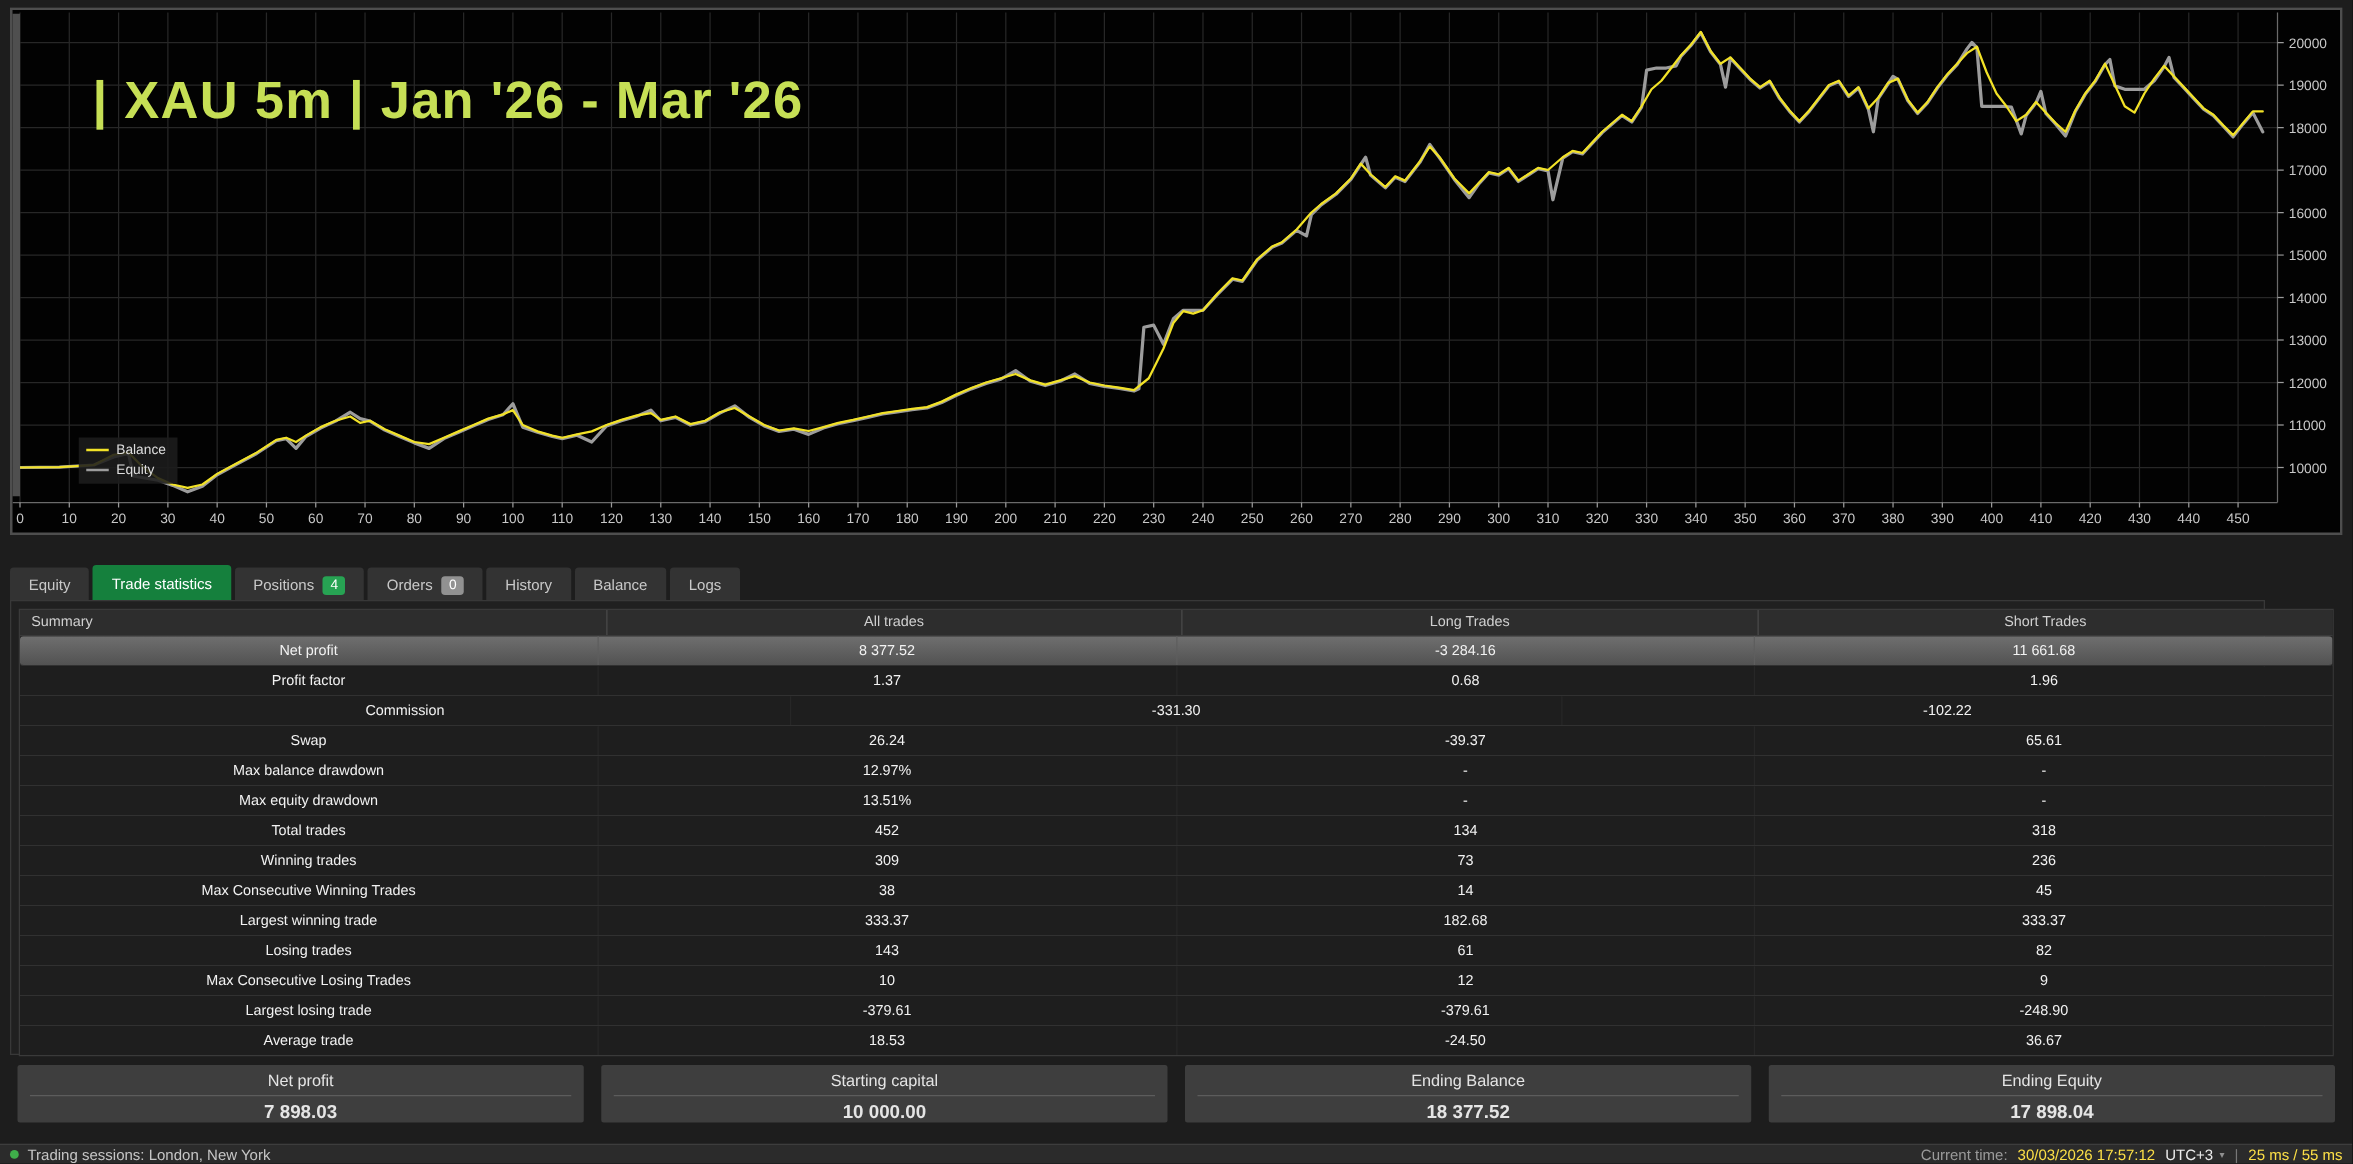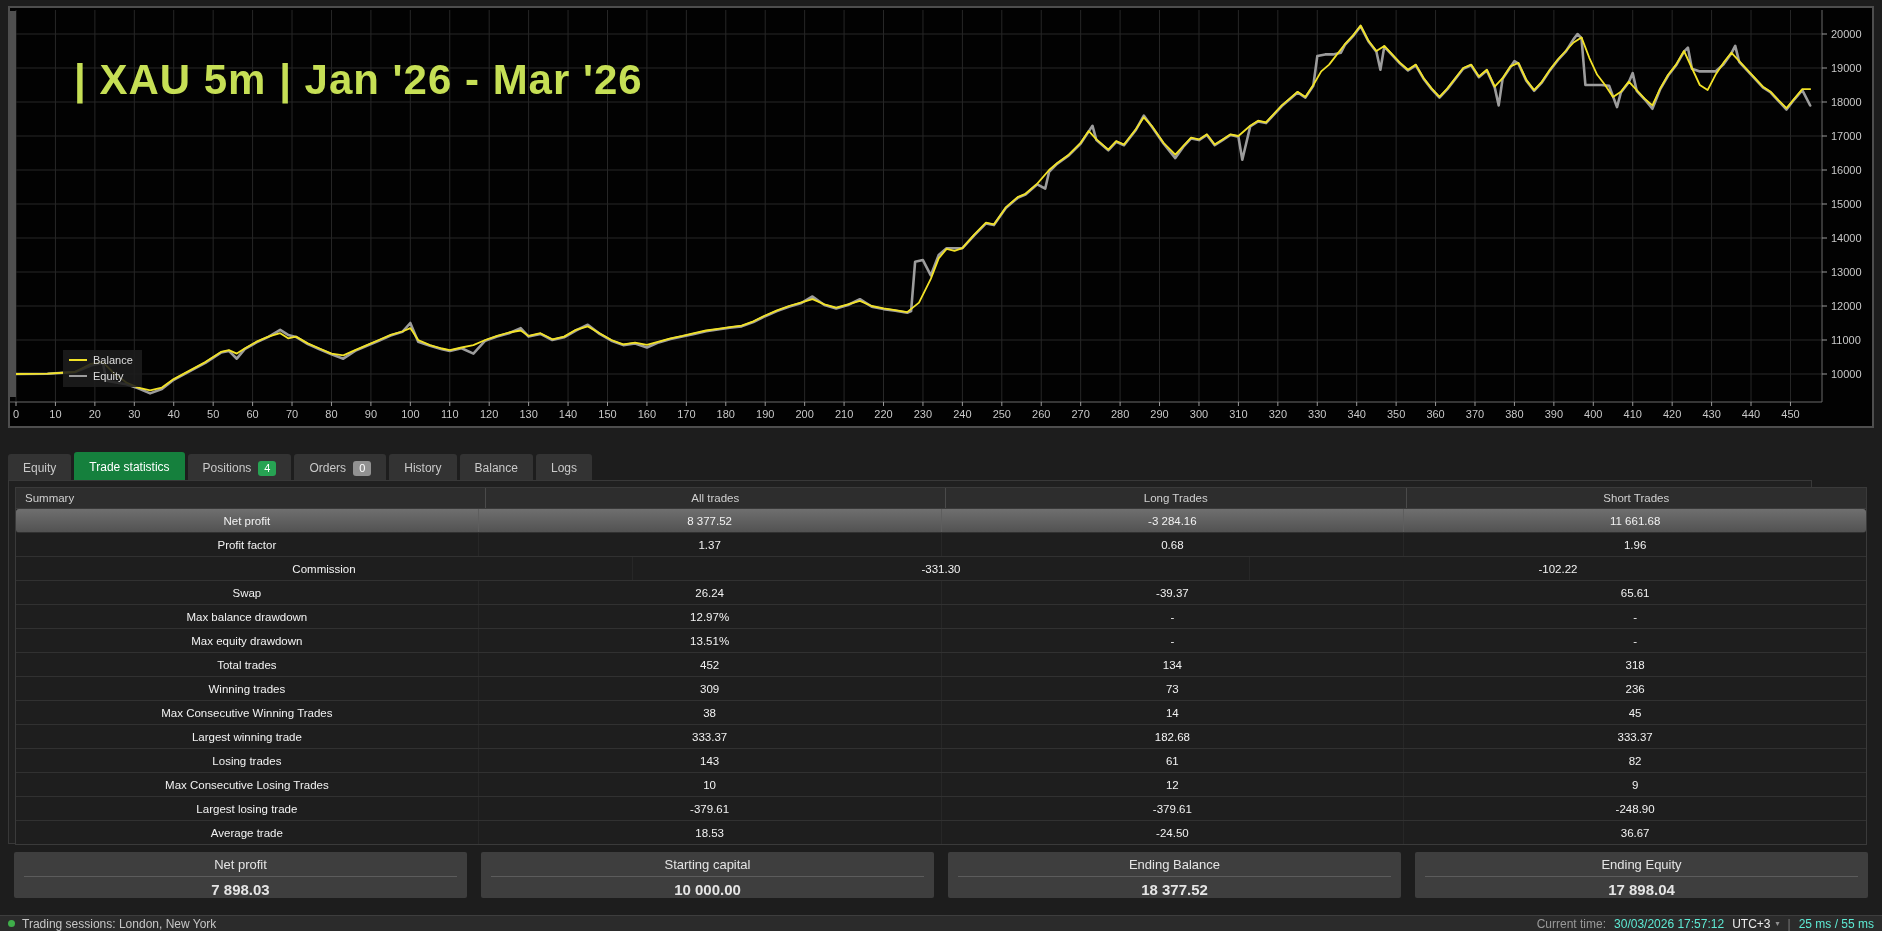--- a/index.html
+++ b/index.html
@@ -50,21 +50,21 @@
   .card-sep{height:1px;background:#5c5c5c;margin:4px 10px 4px 10px;}
   .card-value{color:#e5e5e5;font-size:15px;font-weight:bold;text-align:center;}
 
   
   .statusbar{position:absolute;left:0;bottom:0;width:100%;height:16px;background:#2b2b2b;
              border-top:1px solid #3d3d3d;display:flex;align-items:center;
              justify-content:space-between;font-size:12px;box-sizing:border-box;padding:0 8px;}
   .status-left{display:flex;align-items:center;gap:7px;color:#c6c6c6;}
   .status-dot{width:7px;height:7px;border-radius:50%;}
   .status-right{display:flex;align-items:center;gap:8px;}
-  .dim{color:#9a9a9a;} .bright{color:#5eead4;}
+  .dim{color:#9a9a9a;} .bright{color:#fde047;}
   .tz{display:flex;align-items:center;gap:5px;color:#ececec;}
   .tz-arrow{font-size:8px;color:#909090;}
   .sep{color:#777;}
 </style>
 </head>
 <body>
 
 <div class="app">
 
   <div class="chart-box">

